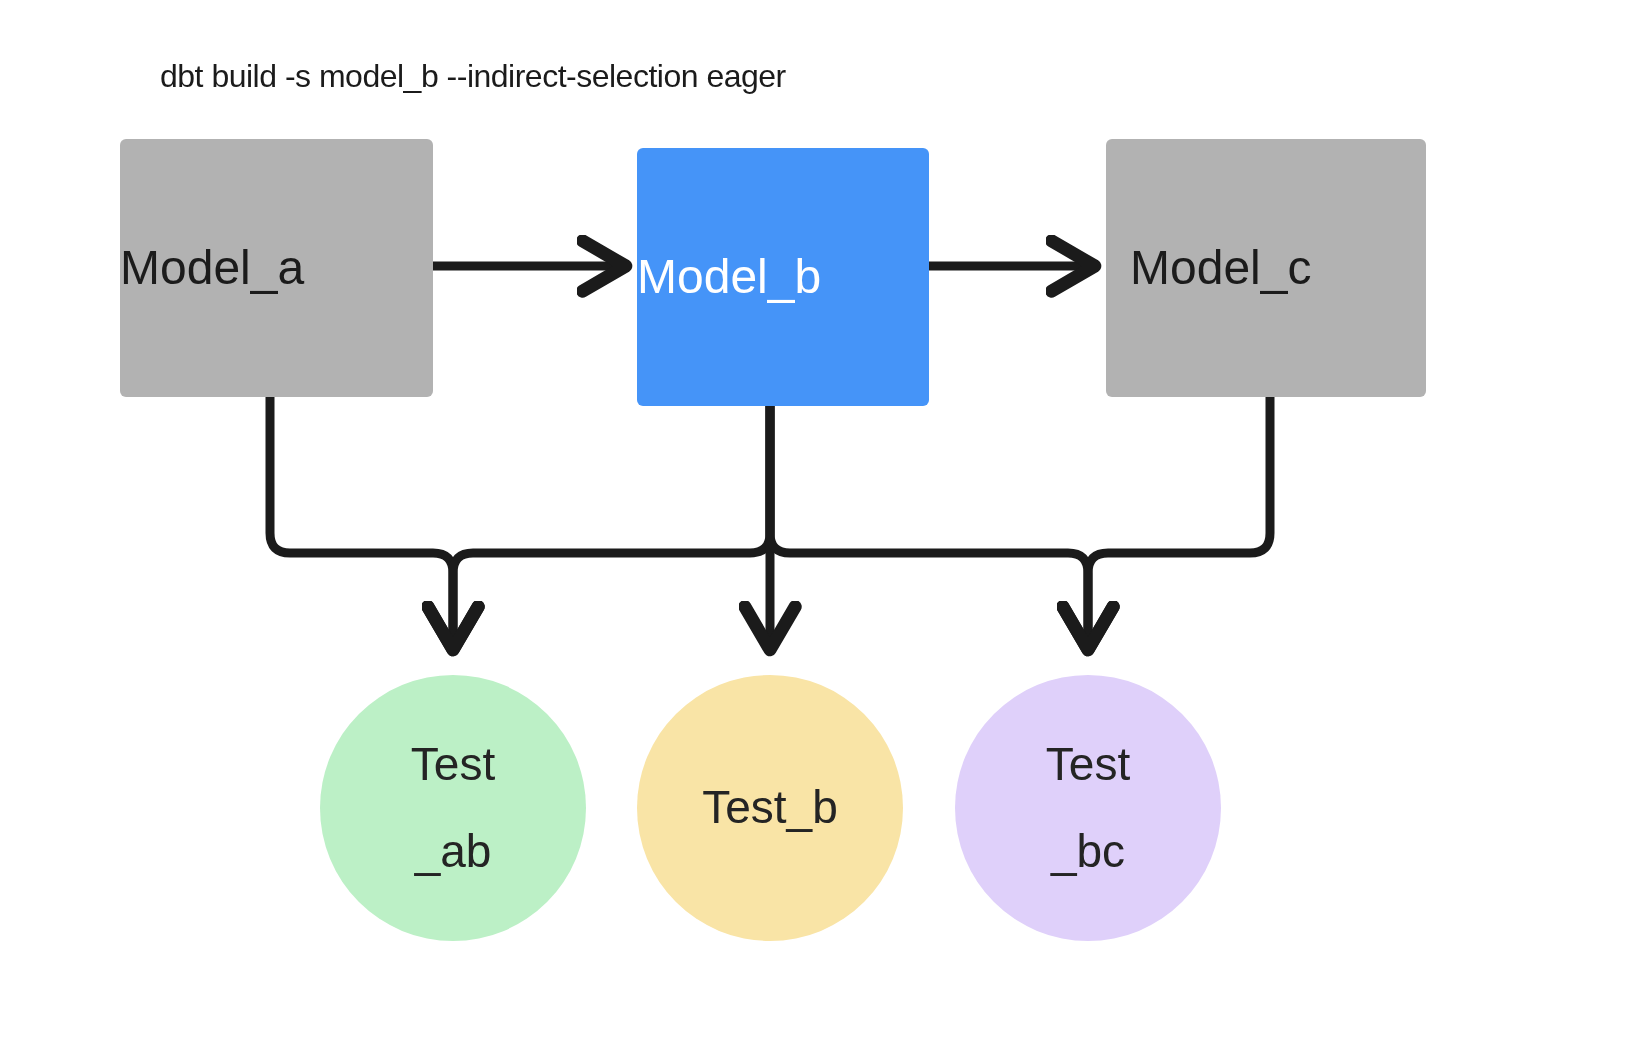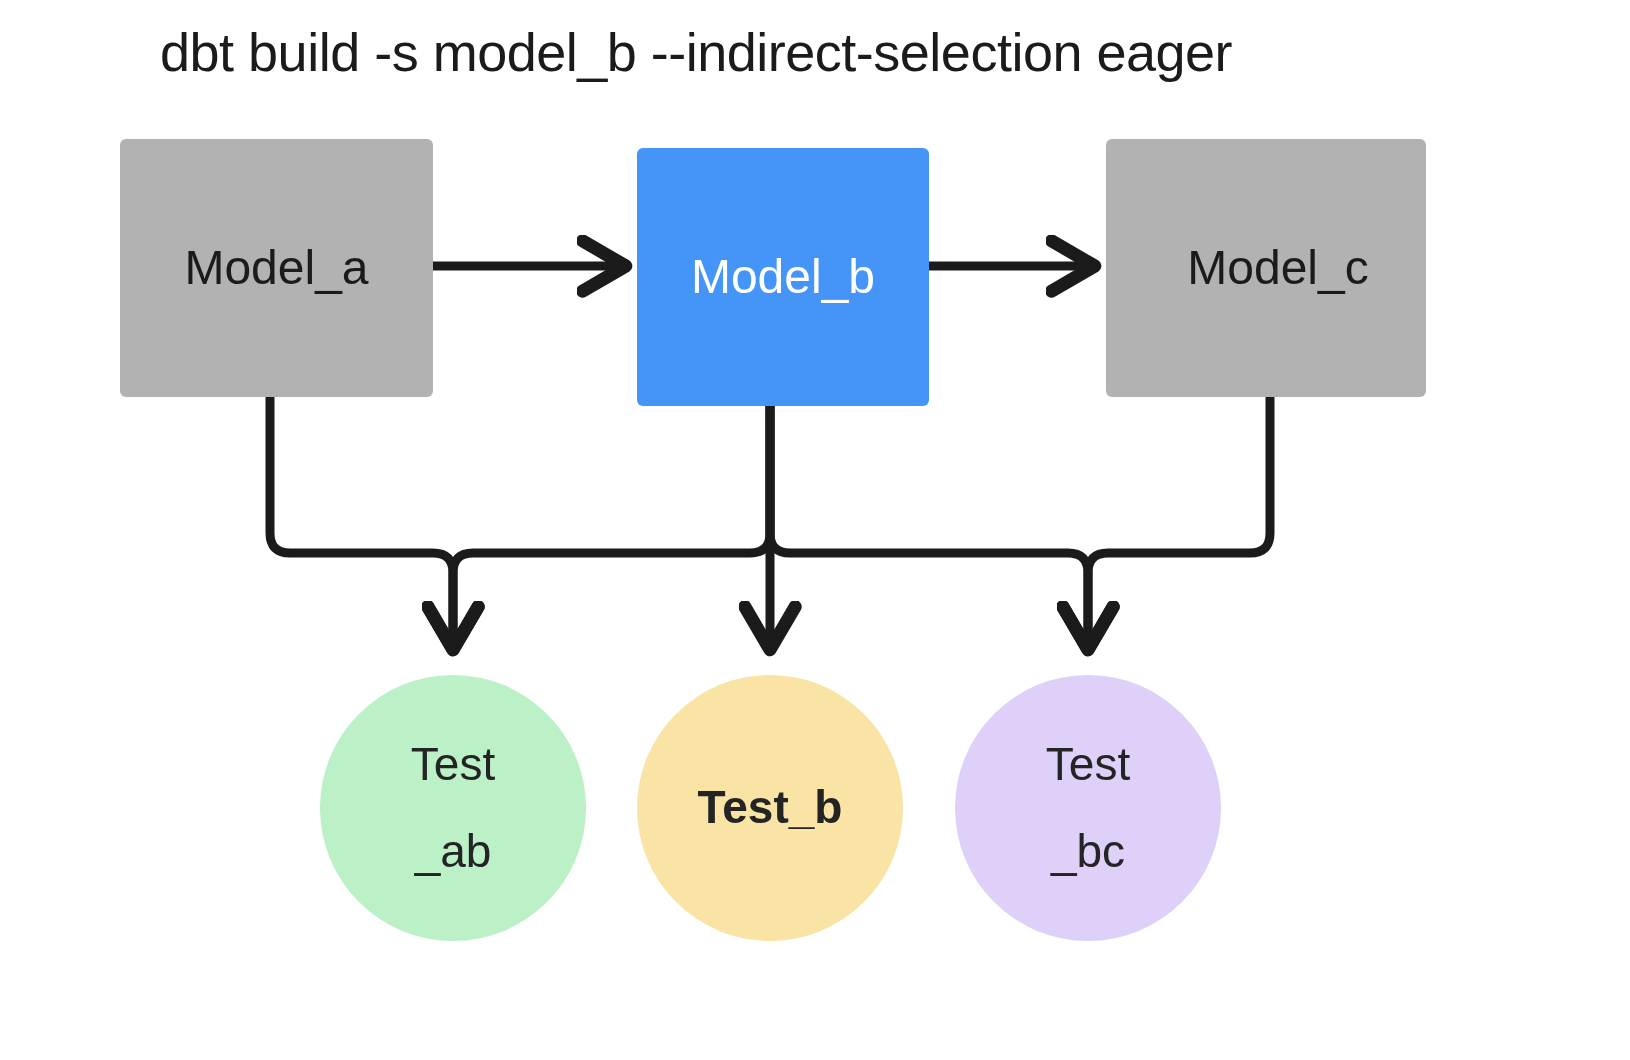--- a/index.html
+++ b/index.html
@@ -22,34 +22,33 @@
     position: absolute;
     left: 0;
     top: 0;
     width: 1630px;
     height: 1060px;
     pointer-events: none;
   }
   .diagram-title {
     position: absolute;
     left: 160px;
-    top: 20px;
+    top: 44px;
     width: 1200px;
-    font-size: 54px;
+    font-size: 32px;
     line-height: 64px;
     color: #1b1b1b;
     white-space: nowrap;
     letter-spacing: -0.5px;
   }
   .model-node {
     position: absolute;
     border-radius: 6px;
     display: flex;
     align-items: center;
-    justify-content: center;
     font-size: 48px;
     line-height: 1.1;
     box-sizing: border-box;
   }
   .model-node .node-label {
     display: block;
     text-align: center;
   }
   .test-node {
     position: absolute;
@@ -110,21 +109,21 @@
 
   <div class="model-node" style="left:1106px; top:139px; width:320px; height:258px; background:#b2b2b2; color:#1b1b1b;padding-left:24px;">
     <span class="node-label">Model_c</span>
   </div>
 
   <div class="test-node" style="left:320px; top:675px; width:266px; height:266px; background:#bcf0c6;">
     <span class="node-label">Test
 _ab</span>
   </div>
 
-  <div class="test-node" style="left:637px; top:675px; width:266px; height:266px; background:#f9e4a6;font-weight:bold;">
+  <div class="test-node" style="left:637px; top:675px; width:266px; height:266px; background:#f9e4a6;">
     <span class="node-label">Test_b</span>
   </div>
 
   <div class="test-node" style="left:955px; top:675px; width:266px; height:266px; background:#dfd0fa;">
     <span class="node-label">Test
 _bc</span>
   </div>
 
 </div>
 

